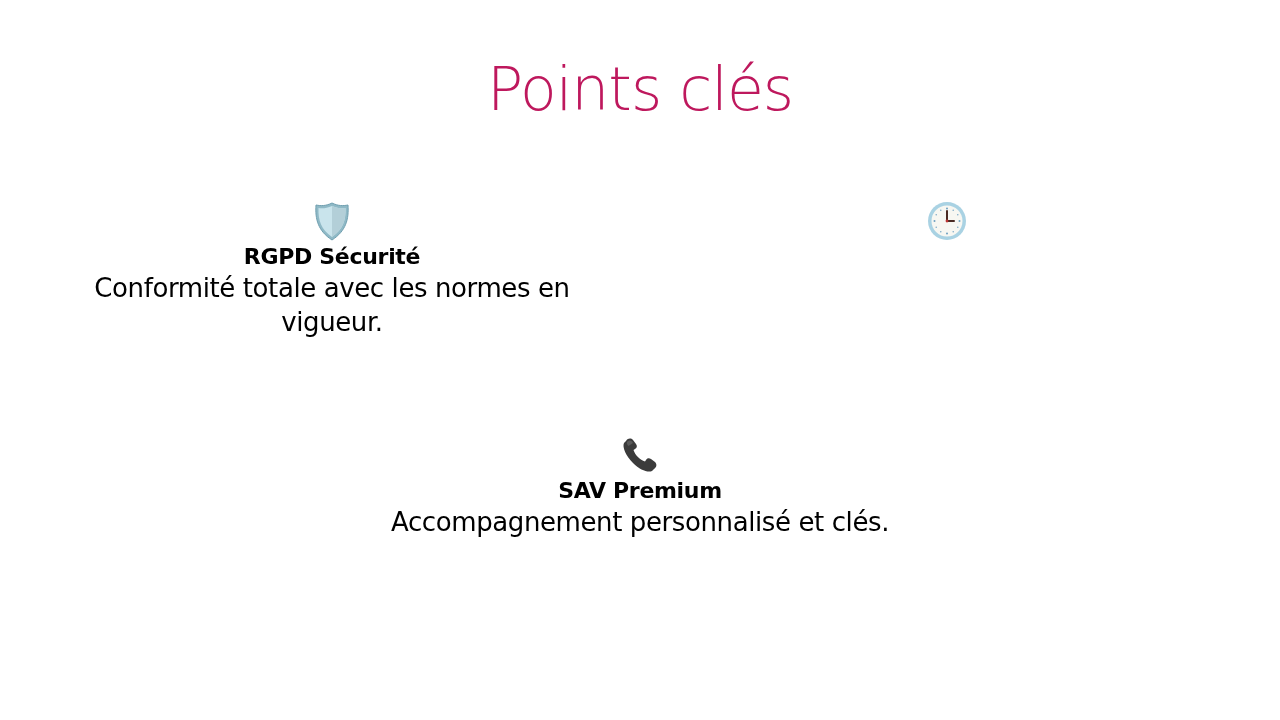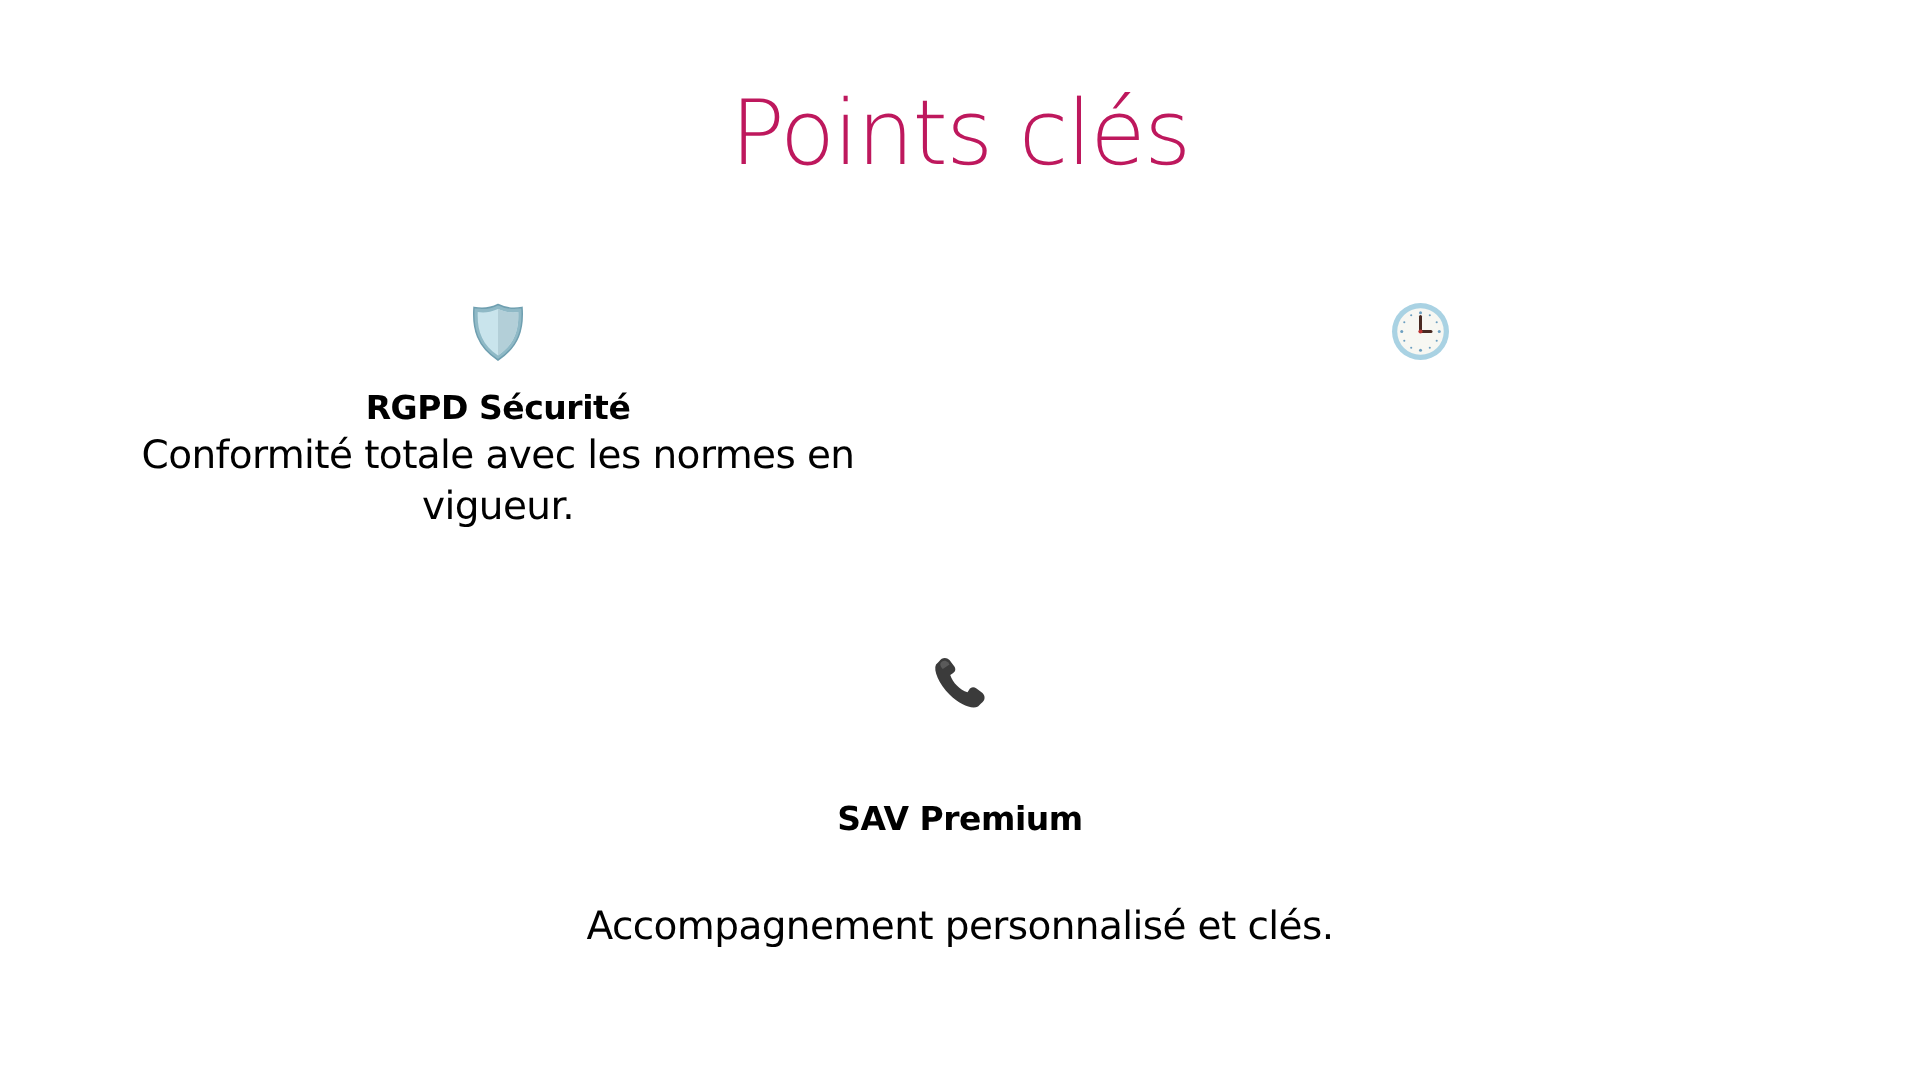--- a/index.html
+++ b/index.html
@@ -19,31 +19,31 @@
       font-family: "DejaVu Sans", sans-serif;
       color: #be185d;
     }
     .card {
       position: absolute;
       display: flex; flex-direction: column; align-items: center;
       text-align: center;
     }
     .card .icon { width: 40px; height: 40px; display: block; }
     .card .heading {
-      margin-top: 18px;
+      margin-top: 2px;
       font-size: 22px; font-weight: bold; line-height: 28px;
       letter-spacing: -0.3px;
     }
     .card .desc {
       font-size: 26px; font-weight: normal; line-height: 34px;
       letter-spacing: -0.4px;
     }
     #card-1 { left: 72px; top: 201px; width: 520px; }
     #card-2 { left: 687px; top: 201px; width: 520px; }
-    #card-3 { left: 390px; top: 435px; width: 500px; gap: 40px; }
+    #card-3 { left: 390px; top: 435px; width: 500px; }
   </style>
 </head>
 <body>
 
 <div class="slide">
   <h1 class="title">Points clés</h1>
 
   <div class="card" id="card-1">
     <svg class="icon" viewBox="0 0 40 40">
       <path d="M20 2 C26 5 31 5 36 4 C37 18 34 30 20 39 C6 30 3 18 4 4 C9 5 14 5 20 2 Z" fill="#8fb9c6"></path>

